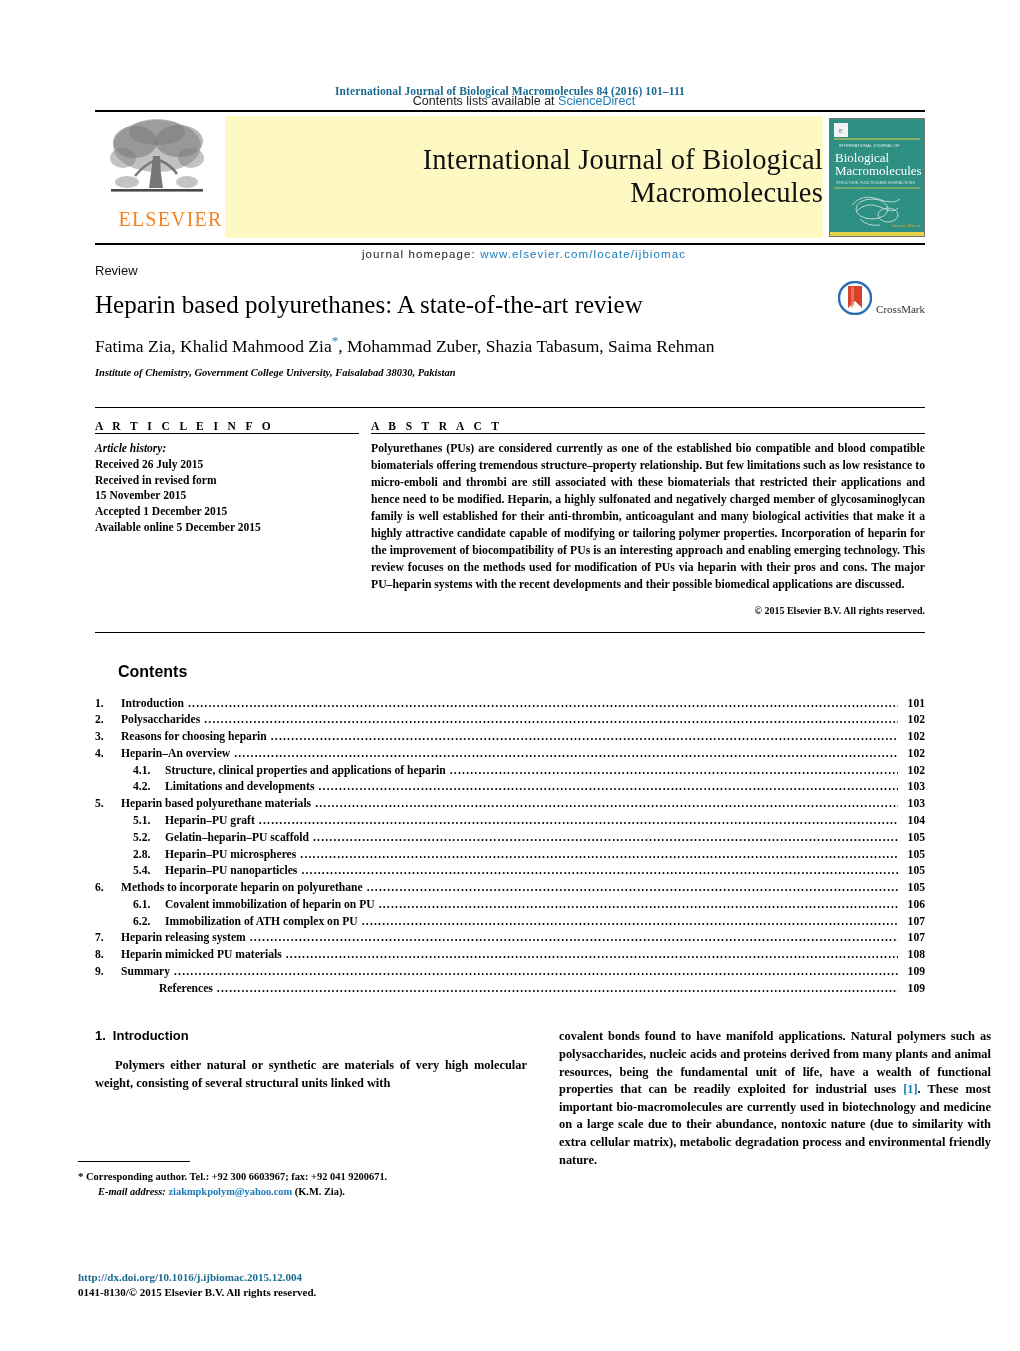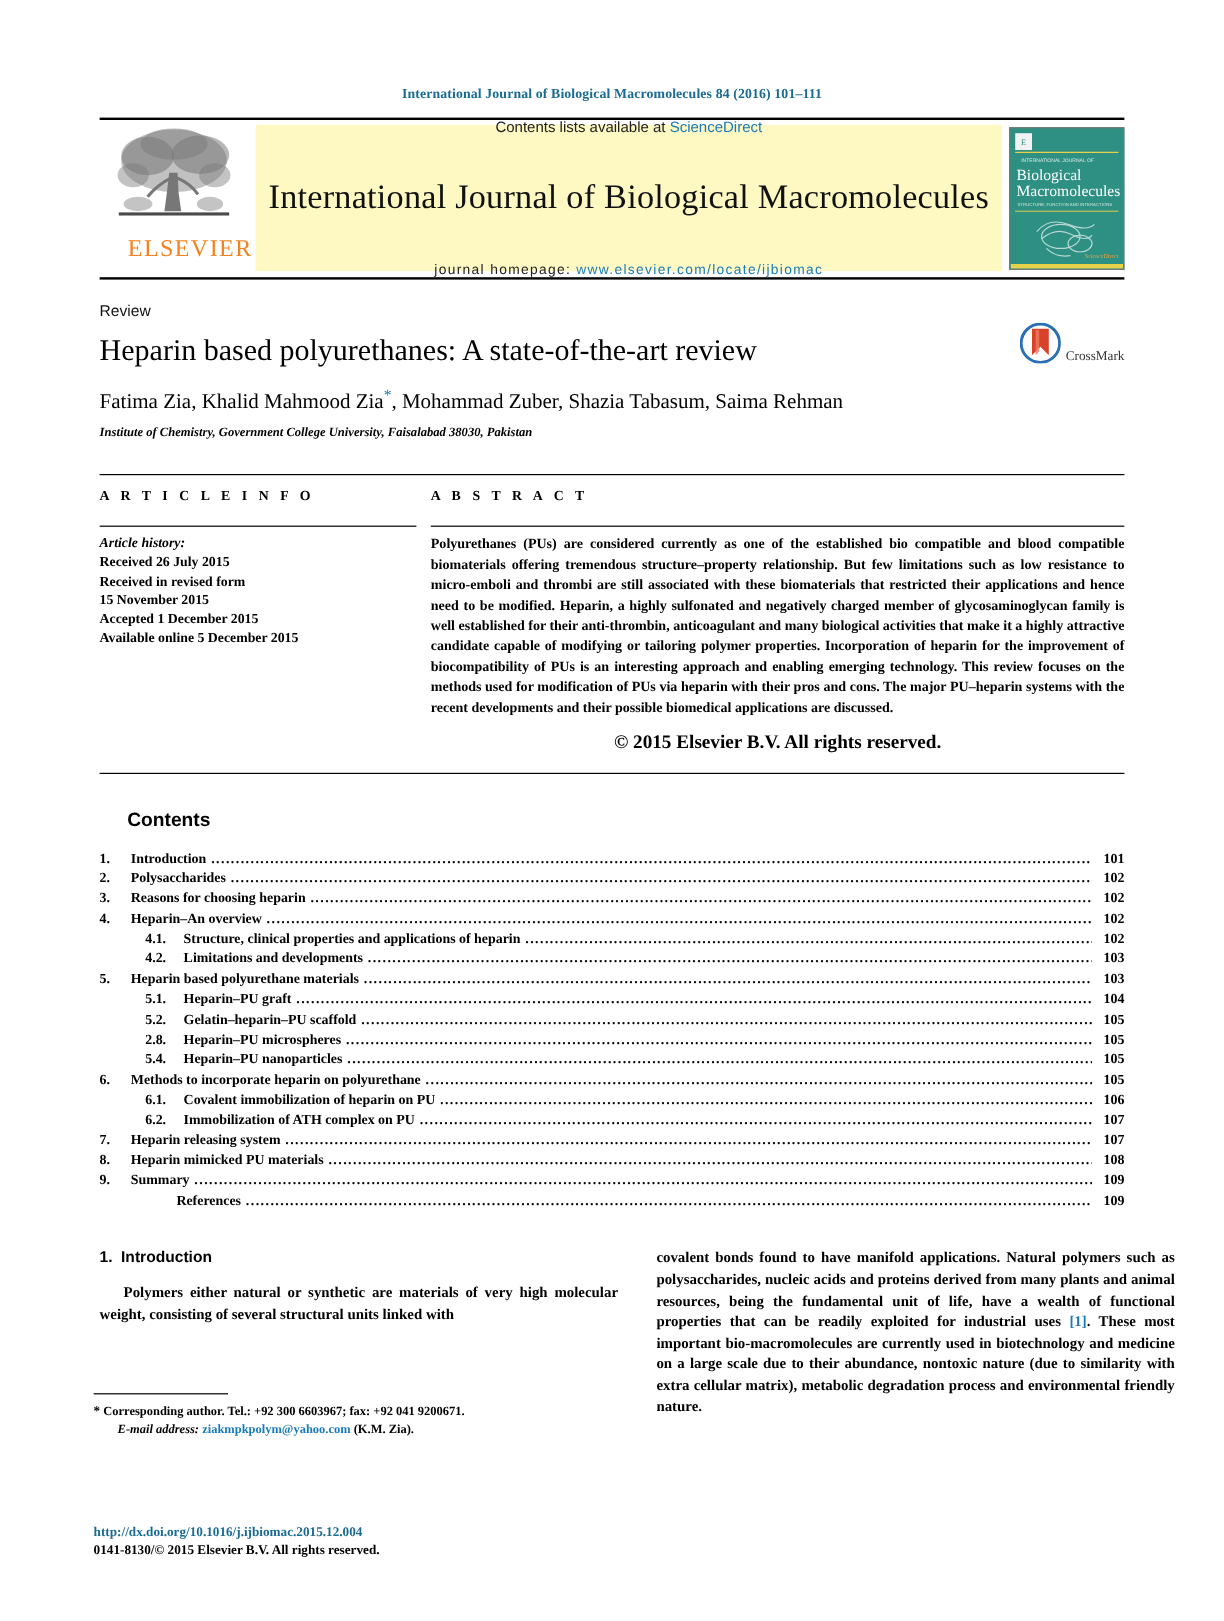--- a/index.html
+++ b/index.html
@@ -13,21 +13,21 @@
     font-family: "Liberation Serif", serif;
     color: #000000;
     position: relative;
     overflow: hidden;
   }
   .page {
     position: relative;
     width: 1020px;
     height: 1341px;
     box-sizing: border-box;
-    padding: 5px;
+    padding: 17px;
   }
 
   
   .running-head {
     text-align: center;
     font-family: "Liberation Serif", serif;
     font-weight: bold;
     font-size: 11.5px;
     color: #1a6b93;
     letter-spacing: .1px;
@@ -161,21 +161,21 @@
     display: flex;
     padding: 12px 0 16px 0;
   }
   .col-info { width: 276px; flex: 0 0 276px; padding-right: 12px; box-sizing: border-box; }
   .col-abs  { flex: 1 1 auto; }
   .sec-head {
     font-family: "Liberation Serif", serif;
     font-weight: bold;
     font-size: 11.5px;
     letter-spacing: 3.4px;
-    margin-bottom: 18px;
+    margin-bottom: 1px;
   }
   .rule-thin { border-top: 1.2px solid #000; margin-bottom: 7px; }
   .hist-label, .kw-label {
     font-style: italic;
     font-weight: bold;
     font-size: 11.5px;
     line-height: 1.38;
   }
   .hist-line, .kw-line {
     font-weight: bold;
@@ -185,22 +185,22 @@
   .kw-block { margin-top: 18px; }
   .abs-body {
     font-weight: bold;
     font-size: 11.7px;
     line-height: 1.45;
     text-align: justify;
     margin: 0;
   }
   .abs-copy {
     font-weight: bold;
-    font-size: 16px;
-    text-align: center;
+    font-size: 10px;
+    text-align: right;
     margin-top: 11px;
   }
 
   
   .contents-sec { margin: 30px 78px 0 78px; }
   .contents-title {
     font-family: Liberation Sans, sans-serif;
     font-weight: bold;
     font-size: 16px;
     margin-bottom: 17px;

